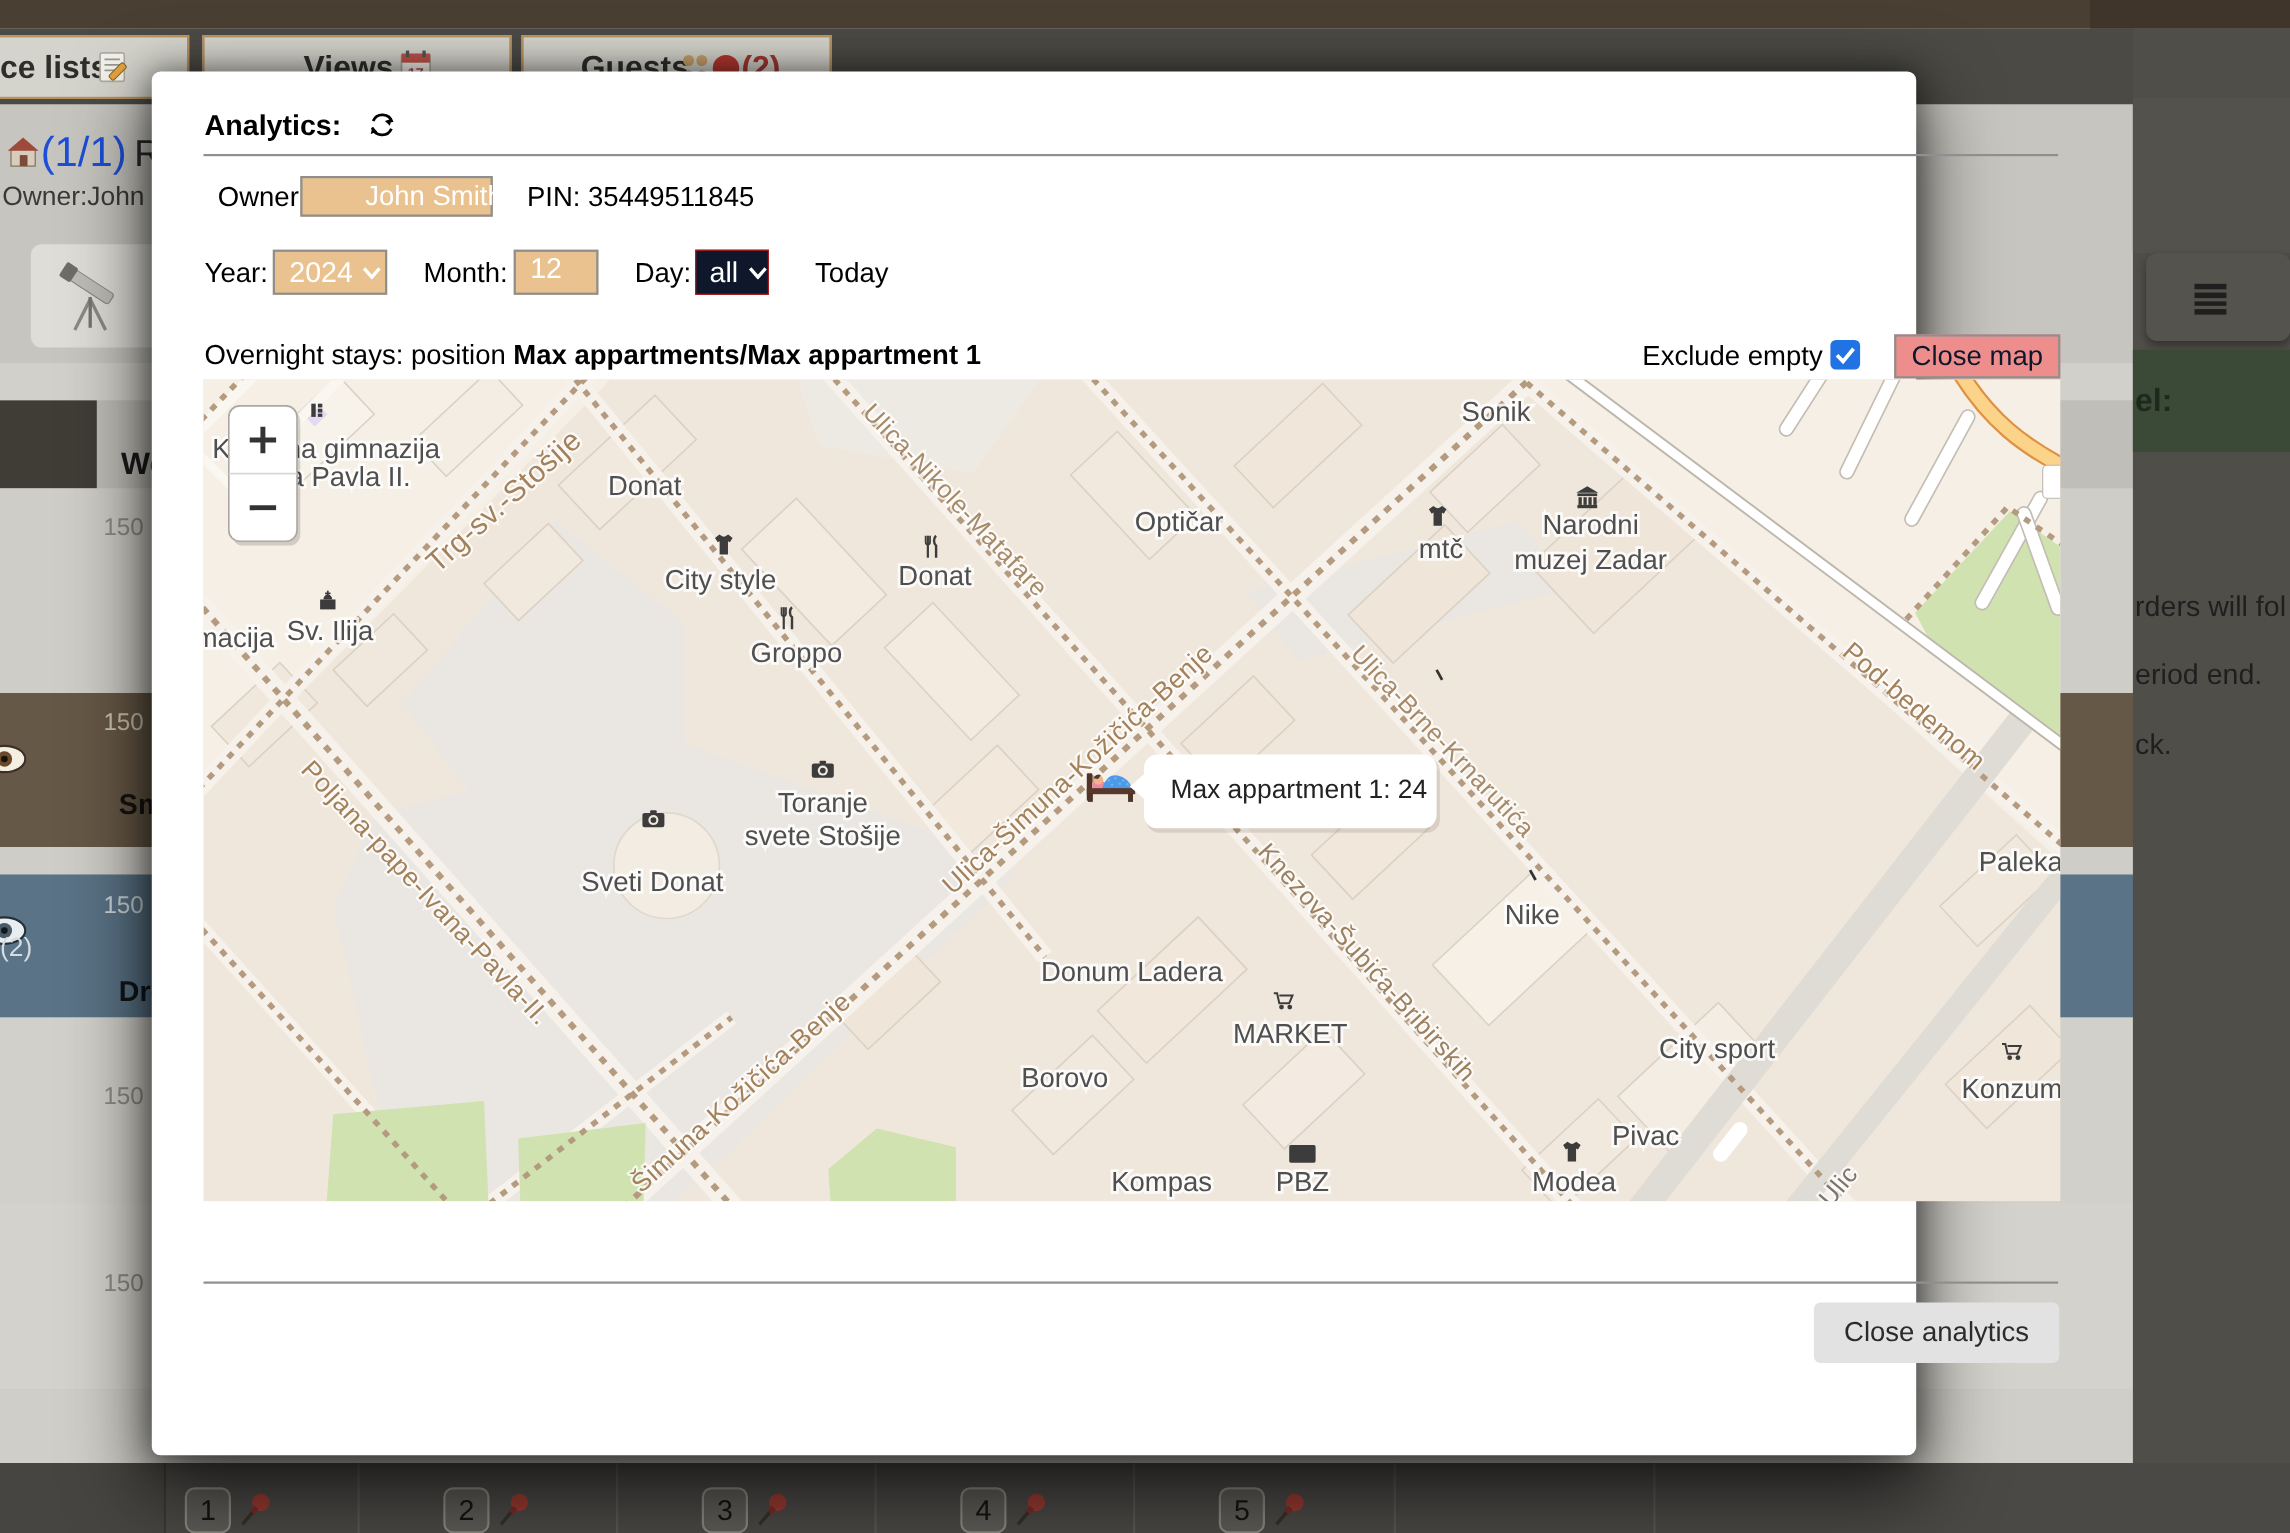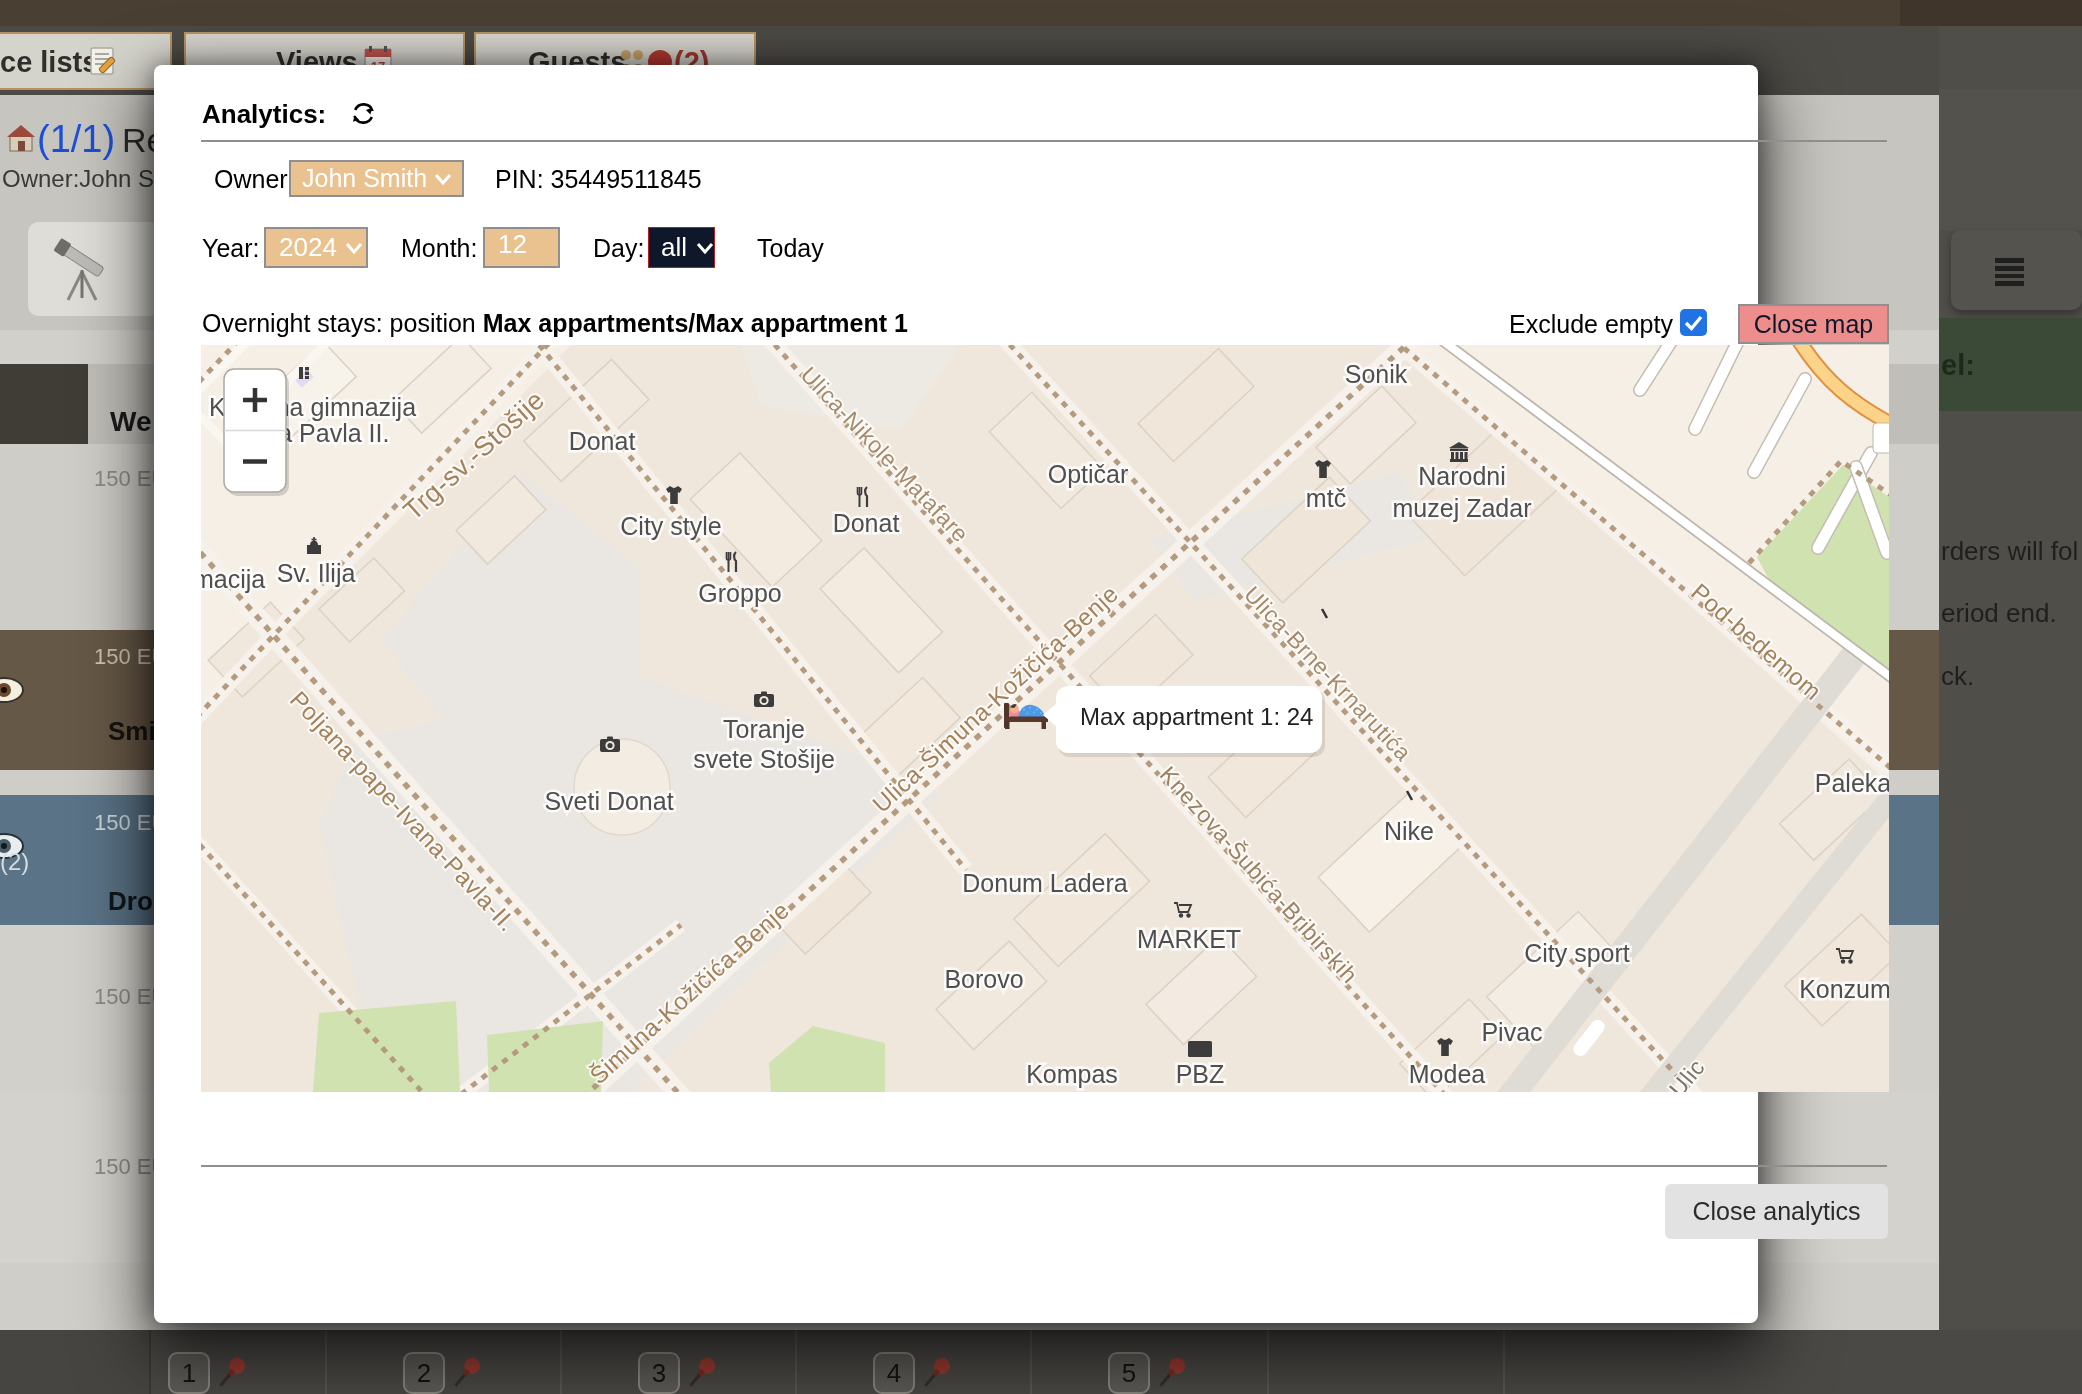--- a/index.html
+++ b/index.html
@@ -159,34 +159,34 @@
   </svg>
 <div class="abs" style="left:1108px;top:1352px;width:42px;height:42px;background:#5E5C57;border:2.5px solid #8A8880;border-radius:9px;color:#15140F;font-size:26px;display:flex;align-items:center;justify-content:center;">5</div>
 <svg class="abs" style="left:1152px;top:1352px;" width="40" height="42" viewBox="0 0 40 42">
     <g transform="rotate(40 20 20)">
       <circle cx="20" cy="12" r="8" fill="#9C3B32"></circle>
       <rect x="17.5" y="18" width="5" height="7" fill="#7A2E27"></rect>
       <line x1="20" y1="24" x2="20" y2="38" stroke="#35302B" stroke-width="3"></line>
     </g>
   </svg>
 
-<div class="abs" id="modal" style="left:154px;top:65px;width:1604px;height:1258px;background:#FFFFFF;border-radius:8px;
+<div class="abs" id="modal" style="left:138px;top:65px;width:1604px;height:1258px;background:#FFFFFF;border-radius:8px;
   box-shadow:0 28px 70px 6px rgba(0,0,0,0.66), 0 0 26px rgba(0,0,0,0.45);">
   <div class="abs" style="left:48px;top:34px;font-size:26px;font-weight:bold;color:#000;">Analytics:</div>
   <svg class="abs" style="left:197px;top:36px;" width="25" height="25" viewBox="0 0 25 25">
     <path d="M21.5,10 A 9.2,9.2 0 0 0 4.2,9" fill="none" stroke="#000" stroke-width="2.6"></path>
     <polygon points="25,9.2 18.4,11.4 23.3,16.3" fill="#000" transform="translate(-2,-1.6) scale(0.92)"></polygon>
     <path d="M3.5,15 A 9.2,9.2 0 0 0 20.8,16" fill="none" stroke="#000" stroke-width="2.6"></path>
     <polygon points="0,15.8 6.6,13.6 1.7,8.7" fill="#000" transform="translate(2,6.2) scale(0.92)"></polygon>
   </svg>
   <div class="abs" style="left:47px;top:75px;width:1686px;height:2px;background:#8F8F8F;"></div>
 
   <div class="abs" style="left:48px;top:100px;font-size:25px;color:#000;margin-left:12px;">Owner:</div>
   <div class="abs" style="left:135px;top:95px;width:175px;height:37px;background:#E9C28F;border:2px solid #8F8F8F;display:flex;align-items:center;">
-    <span style="font-size:25px;color:#FFF;padding-left:11px;white-space:nowrap;">John Smith</span>
+    <span style="font-size:25px;color:#FFF;padding-left:11px;white-space:nowrap;margin-left:46px;">John Smith</span>
     <svg style="margin-left:7px;flex:none;" width="18" height="12" viewBox="0 0 18 12">
         <polyline points="2,2 9,10 16,2" fill="none" stroke="#FFF" stroke-width="3"></polyline>
       </svg>
   </div>
   <div class="abs" style="left:341px;top:100px;font-size:25px;color:#000;">PIN: 35449511845</div>
 
   <div class="abs" style="left:48px;top:169px;font-size:25px;color:#000;">Year:</div>
   <div class="abs" style="left:110px;top:162px;width:104px;height:41px;background:#E9C28F;border:2px solid #8F8F8F;display:flex;align-items:center;">
     <span style="font-size:26px;color:#FFF;padding-left:13px;white-space:nowrap;">2024</span>
     <svg style="margin-left:8px;" width="18" height="12" viewBox="0 0 18 12">

